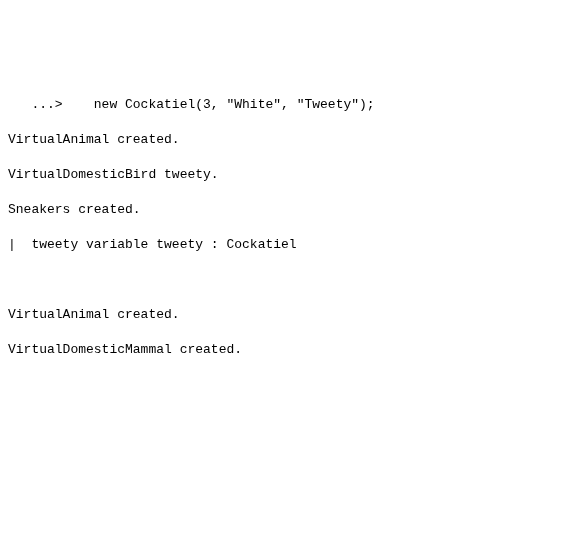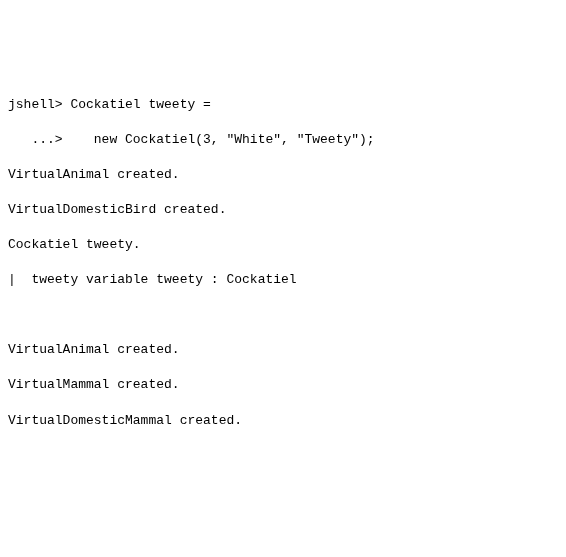--- a/index.html
+++ b/index.html
@@ -15,29 +15,27 @@
     .line {
       white-space: pre;
     }
   </style>
 </head>
 <body>
 
 
 
 <div>
-<div class="line">jshell&gt; Cockatiel tweety =</div>
 <div class="line">   ...&gt;    new Cockatiel(3, "White", "Tweety");</div>
 <div class="line">VirtualAnimal created.</div>
-<div class="line">VirtualDomesticBird created.</div>
-<div class="line">Cockatiel tweety.</div>
+<div class="line">VirtualDomesticBird tweety.</div>
+<div class="line">Sneakers created.</div>
 <div class="line">|  tweety variable tweety : Cockatiel</div>
 <div class="line">&nbsp;</div>
 <div class="line">VirtualAnimal created.</div>
-<div class="line">VirtualMammal created.</div>
 <div class="line">VirtualDomesticMammal created.</div>
 
 
 
 
 
 
 
 
 

